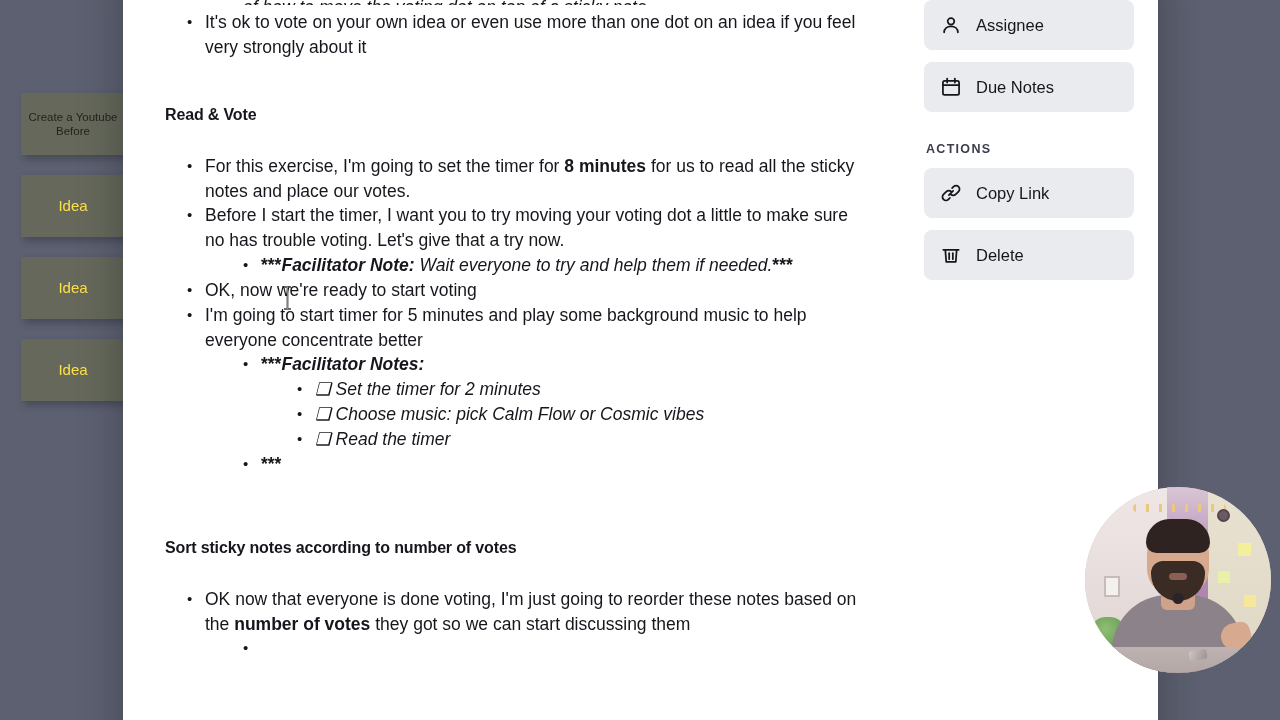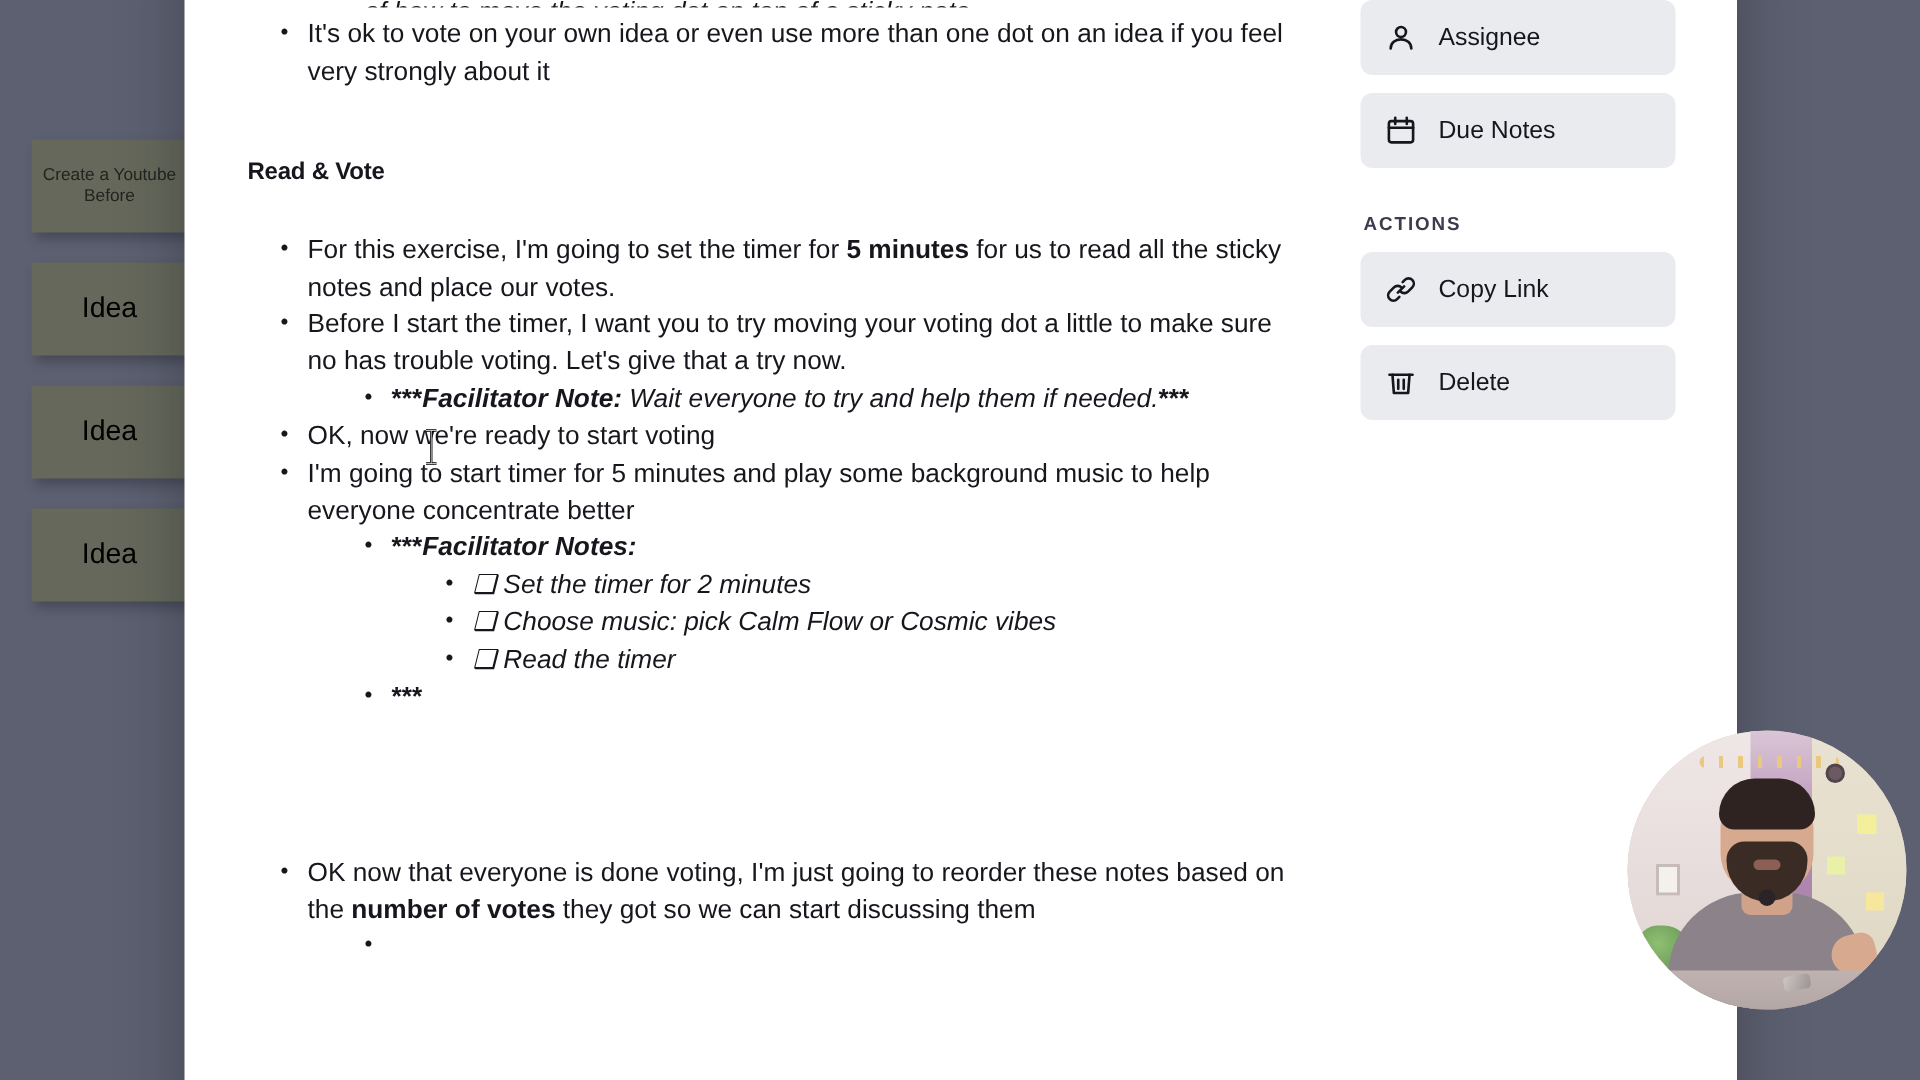--- a/index.html
+++ b/index.html
@@ -27,21 +27,21 @@
     box-shadow: 3px 4px 7px rgba(30,32,42,0.35);
     display: flex; align-items: center; justify-content: center;
     text-align: center;
     color: #23241f;
     font-size: 13px;
     line-height: 1.25;
     padding: 2px 4px;
     overflow: hidden;
   }
   .sticky-note.big-label { font-size: 11.5px; }
-  .sticky-note.idea { font-size: 19px; color: #000000; }
+  .sticky-note.idea { font-size: 15px; color: #fde047; }
 
   
   #modal {
     position: absolute;
     left: 123px; top: -40px;
     width: 1035px; height: 800px;
     background: #ffffff;
     box-shadow: 0 8px 40px rgba(20,22,32,0.35);
     overflow: hidden;
   }
@@ -98,21 +98,21 @@
   .stars { font-weight: bold; font-style: normal; }
   b.inline { font-weight: bold; }
 
   .gap-lg { height: 46px; }
   .gap-md { height: 30px; }
   .gap-xl { height: 62px; }
 
   
   #sidebar {
     position: absolute;
-    left: 784px; top: 40px;
+    left: 801px; top: 40px;
     width: 210px;
   }
   .side-btn {
     display: flex;
     align-items: center;
     gap: 14px;
     height: 50px;
     background: #e9ebef;
     border-radius: 8px;
     padding: 0 16px;
@@ -235,21 +235,21 @@
       </div>
 
       <div class="gap-lg"></div>
 
       <h2 class="doc-h">Read &amp; Vote</h2>
 
       <div class="gap-md"></div>
 
       <div class="bullet-row lvl1">
         <span class="dot">•</span>
-        <span class="txt"><span>For this exercise, I'm going to set the timer for </span><b class="inline">5 minutes</b><span> for us to read all the sticky notes and place our votes.</span></span>
+        <span class="txt"><span>For this exercise, I'm going to set the timer for </span><b class="inline">8 minutes</b><span> for us to read all the sticky notes and place our votes.</span></span>
       </div>
 
       <div class="bullet-row lvl1">
         <span class="dot">•</span>
         <span class="txt">Before I start the timer, I want you to try moving your voting dot a little to make sure no has trouble voting. Let's give that a try now.</span>
       </div>
 
       <div class="bullet-row lvl2">
         <span class="dot">•</span>
         <span class="txt"><span class="stars">***</span><span class="fac">Facilitator Note:</span><span class="ital"> Wait everyone to try and help them if needed.</span><span class="stars">***</span></span>
@@ -283,20 +283,21 @@
         <span class="txt ital"><span>❑</span>&nbsp;<span>Read the timer</span></span>
       </div>
 
       <div class="bullet-row lvl2">
         <span class="dot">•</span>
         <span class="txt stars">***</span>
       </div>
 
       <div class="gap-xl"></div>
 
+      <h2 class="doc-h">Sort sticky notes according to number of votes</h2>
 
       <div class="gap-md"></div>
 
       <div class="bullet-row lvl1">
         <span class="dot">•</span>
         <span class="txt"><span>OK now that everyone is done voting, I'm just going to reorder these notes based on the </span><b class="inline">number of votes</b><span> they got so we can start discussing them</span></span>
       </div>
 
       <div class="bullet-row lvl2">
         <span class="dot">•</span>

